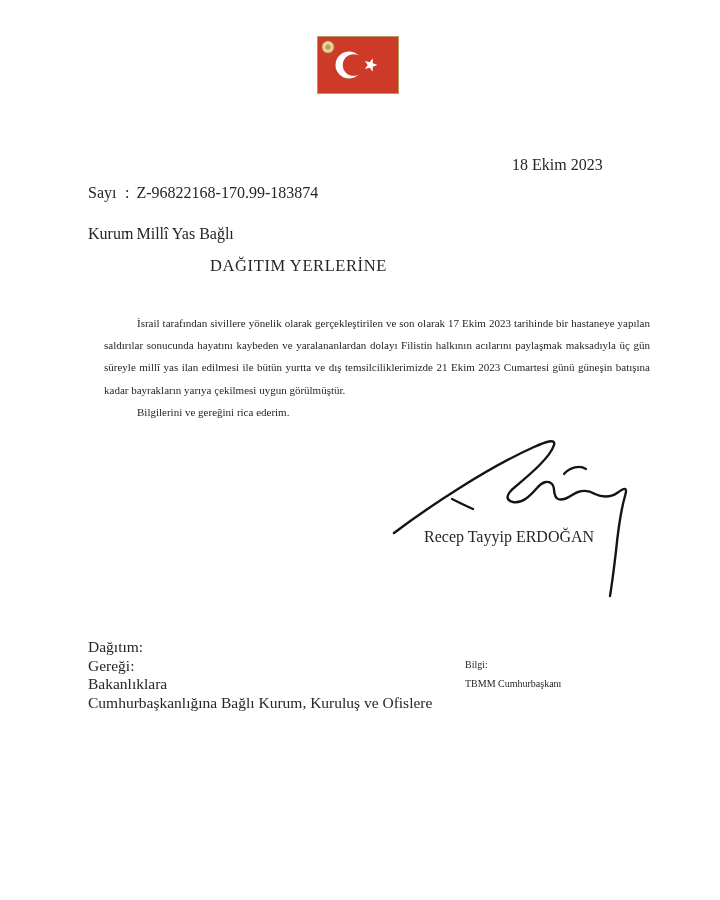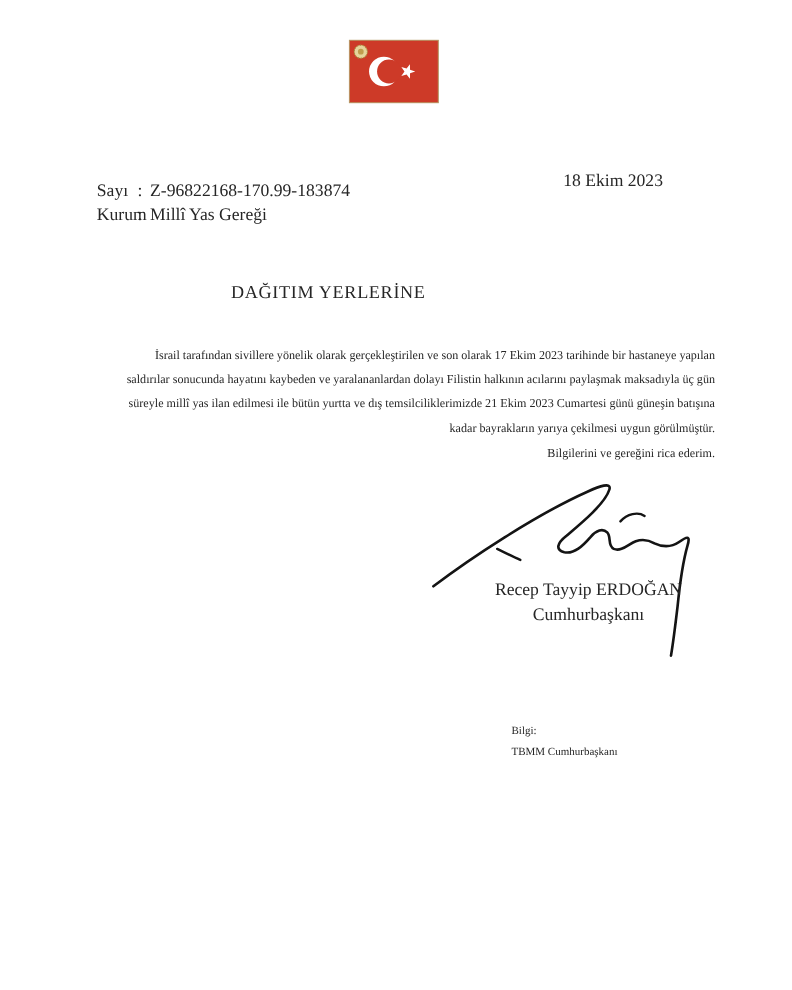--- a/index.html
+++ b/index.html
@@ -11,39 +11,39 @@
     color:var(--ink,#262626);
     overflow:hidden;
   }
   .abs{position:absolute;}
 
   
   .flag-wrap{left:317px;top:36px;width:82px;height:58px;}
 
   
   .ref-block{left:88px;top:163px;font-size:16px;line-height:22px;}
-  .ref-row{white-space:nowrap;}
+  .ref-row{white-space:nowrap;margin-top:19px;}
   .ref-label{display:inline-block;width:37px;}
   .ref-sep{display:inline-block;margin-right:7px;}
 
   .date-line{left:512px;top:156px;font-size:16px;white-space:nowrap;}
 
   
   .heading{left:0;top:256px;width:597px;text-align:center;
            font-size:16.5px;letter-spacing:0.6px;}
 
   
   .body-block{left:104px;top:312px;width:546px;font-size:11px;line-height:22.2px;}
-  .body-block p{margin:0;text-indent:33px;text-align:right;}
+  .body-block p{margin:0;text-indent:33px;}
   .para{text-align:justify;}
   .closing{text-align:left;}
 
   
   .sig-svg{left:382px;top:436px;}
-  .sig-text{left:424px;top:525px;width:222px;text-align:center;
+  .sig-text{left:424px;top:525px;width:222px;text-align:left;
             font-size:16px;line-height:23px;font-family:Liberation Serif, serif;}
 
   
   .dist-left{left:88px;top:638px;font-size:15.5px;line-height:18.7px;white-space:nowrap;}
   .dist-right{left:465px;top:656px;font-size:10px;line-height:18.7px;white-space:nowrap;}
 </style>
 </head>
 <body>
 
 <div class="page">
@@ -61,21 +61,21 @@
         <circle cx="11" cy="11" r="2.6" fill="#bf9d4e"></circle>
       </g>
     </svg>
   </div>
 
   <div class="abs ref-block">
     <div class="ref-row">
       <span class="ref-label">Sayı</span><span class="ref-sep">:</span><span>Z-96822168-170.99-183874</span>
     </div>
     <div class="ref-row">
-      <span class="ref-label">Kurum</span><span class="ref-sep">:</span><span>Millî Yas Gereği</span>
+      <span class="ref-label">Kurum</span><span class="ref-sep">:</span><span>Millî Yas Bağlı</span>
     </div>
   </div>
 
   <div class="abs date-line">18 Ekim 2023</div>
 
   <div class="abs heading">DAĞITIM YERLERİNE</div>
 
   <div class="abs body-block">
     <p class="para">İsrail tarafından sivillere yönelik olarak gerçekleştirilen ve son olarak 17 Ekim 2023 tarihinde bir hastaneye yapılan saldırılar sonucunda hayatını kaybeden ve yaralananlardan dolayı Filistin halkının acılarını paylaşmak maksadıyla üç gün süreyle millî yas ilan edilmesi ile bütün yurtta ve dış temsilciliklerimizde 21 Ekim 2023 Cumartesi günü güneşin batışına kadar bayrakların yarıya çekilmesi uygun görülmüştür.</p>
     <p class="closing">Bilgilerini ve gereğini rica ederim.</p>
@@ -97,22 +97,27 @@
         C 242,52 246,50 243,60
         C 239,74 236,95 234,115
         C 232,132 230,148 228,160"></path>
       <path stroke-width="2.2" d="M 182,38 C 188,31 198,29 204,33"></path>
       <path stroke-width="2.2" d="M 70,63 C 76,66 84,70 91,73"></path>
     </g>
   </svg>
 
   <div class="abs sig-text">
     <div>Recep Tayyip ERDOĞAN</div>
-    <div>Cumhurbaşkanı</div>
   </div>
 
+  <div class="abs dist-left">
+    <div>Dağıtım:</div>
+    <div>Gereği:</div>
+    <div>Bakanlıklara</div>
+    <div>Cumhurbaşkanlığına Bağlı Kurum, Kuruluş ve Ofislere</div>
+  </div>
 
   <div class="abs dist-right">
     <div>Bilgi:</div>
     <div>TBMM Cumhurbaşkanı</div>
   </div>
 
 </div>
 
 </body></html>

